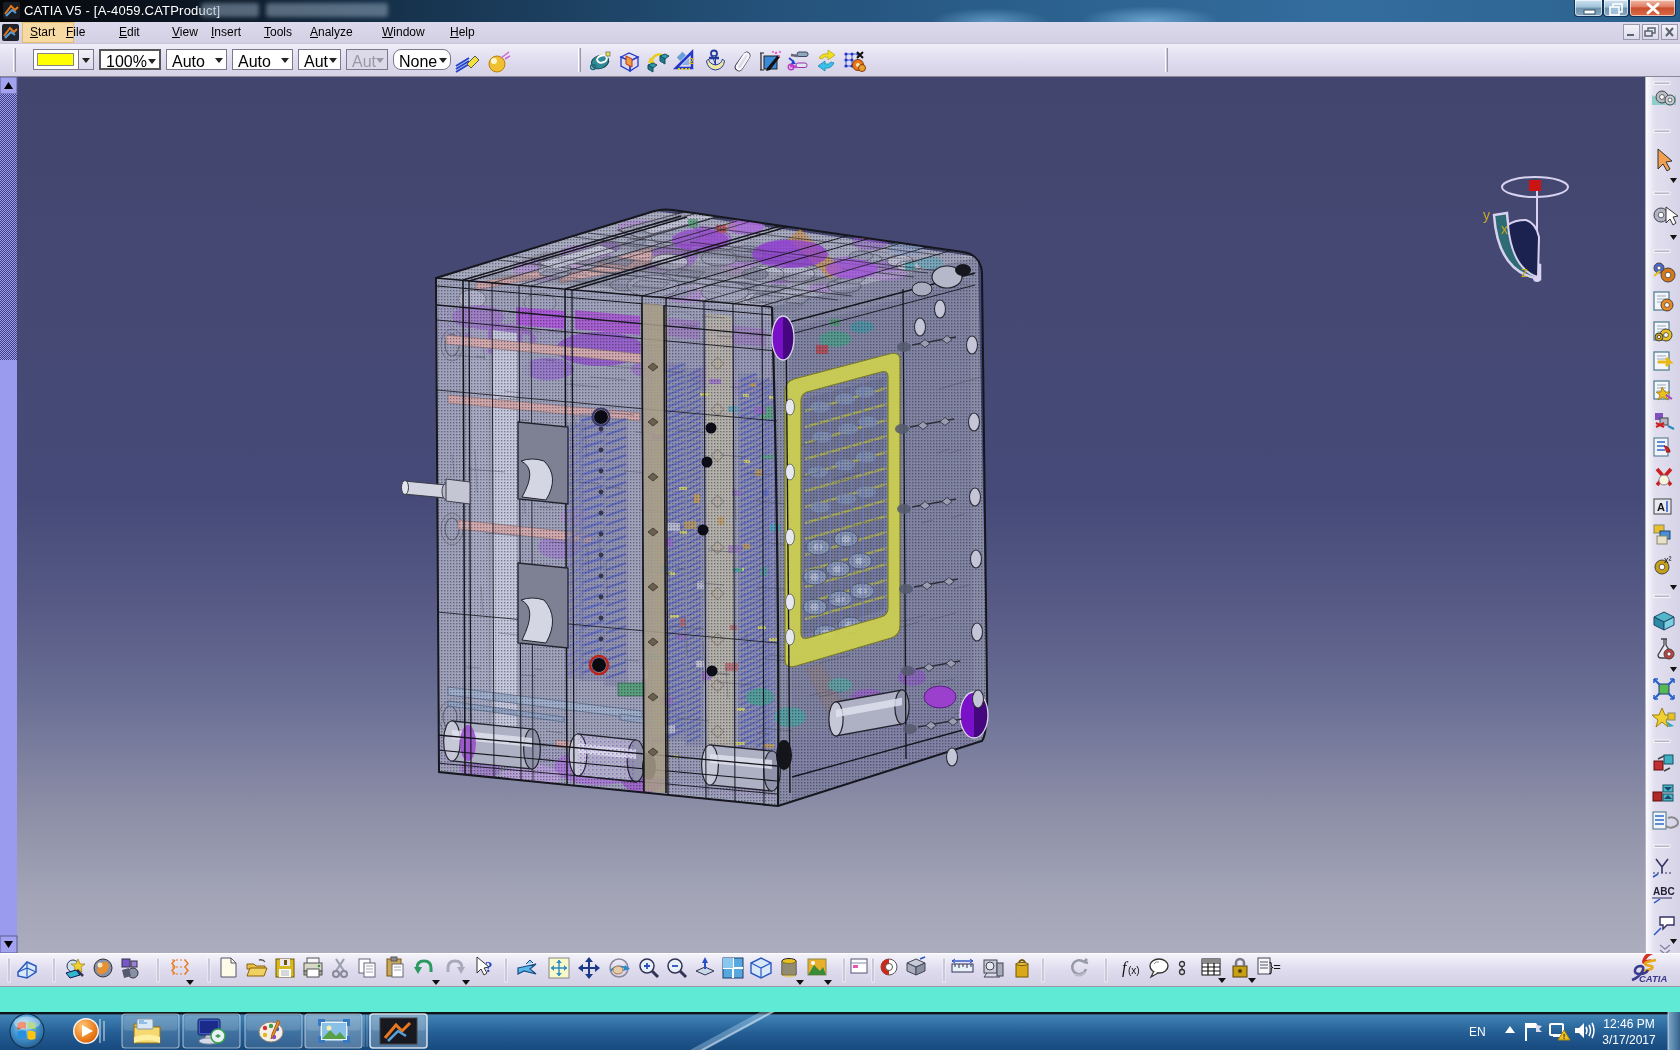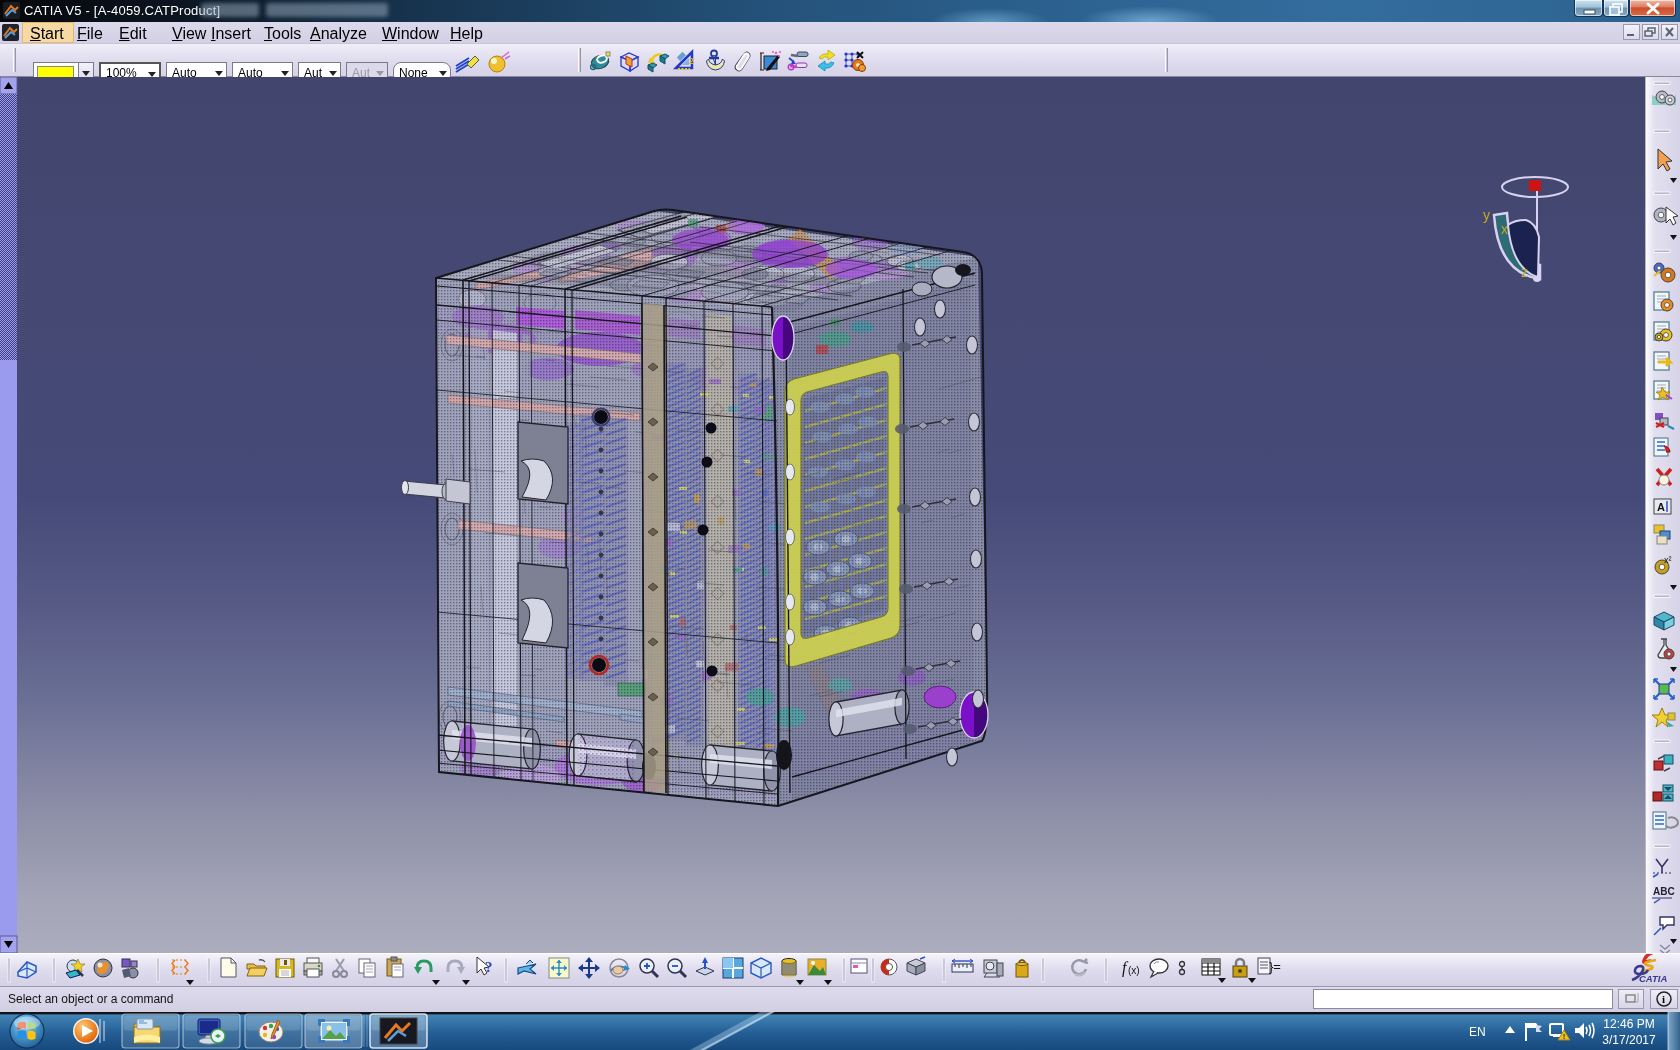--- a/index.html
+++ b/index.html
@@ -15,29 +15,29 @@
 #titlebar .glow2 { position:absolute; left:1080px; top:6px; width:140px; height:30px; background:radial-gradient(ellipse at center, rgba(150,205,245,.6), rgba(150,205,245,0) 70%); }
 #titletext { position:absolute; left:24px; top:3px; color:#fff; font-size:13px; letter-spacing:0.2px; }
 .ghost { position:absolute; top:3px; height:14px; border-radius:3px; background:rgba(145,165,185,.55); filter:blur(2px); }
 
 
 .capbtn { position:absolute; top:0; height:17px; border:1px solid #10335a; border-top:none; border-radius:0 0 4px 4px;
   background:linear-gradient(180deg,#cfe3f2 0%,#9fc0d8 45%,#6f92ad 50%,#86a8c0 100%); box-shadow:inset 0 0 0 1px rgba(255,255,255,.6); }
 .capbtn.close { background:linear-gradient(180deg,#f0b8a2 0%,#e2836a 40%,#c94f2f 50%,#d96a43 100%); }
 
 
-#menubar { left:0; top:22px; width:1680px; height:22px; background:linear-gradient(180deg,#dcd9ec,#d3d0e4); font-size:16px; color:#000; border-bottom:1px solid #c8c5da;}
+#menubar { left:0; top:22px; width:1680px; height:22px; background:linear-gradient(180deg,#dcd9ec,#d3d0e4); font-size:12px; color:#000; border-bottom:1px solid #c8c5da;}
 #menubar .item { position:absolute; top:3px; }
 #menubar .u { text-decoration:underline; }
 #startsel { position:absolute; left:22px; top:0px; width:52px; height:21px; background:#f7d9a4; border:1px solid #e3b96f; }
 .mdibtn { position:absolute; top:2px; width:17px; height:16px; background:linear-gradient(180deg,#f4f3fa,#dcdaeb); border:1px solid #9a98ad; color:#5a6470; }
 
 
 #toolbar { left:0; top:44px; width:1680px; height:33px; background:linear-gradient(180deg,#f0eef8 0%,#dedbee 55%,#d6d3e7 100%); border-bottom:1px solid #8a8898; }
-.combo { position:absolute; top:18px; height:21px; background:#fff; border:1px solid #7a7a8a; font-size:12px; color:#000; }
+.combo { position:absolute; top:5px; height:21px; background:#fff; border:1px solid #7a7a8a; font-size:16px; color:#000; }
 .combo .arr { position:absolute; right:3px; top:8px; width:0; height:0; border-left:4px solid transparent; border-right:4px solid transparent; border-top:5px solid #222; }
 .combo .txt { position:absolute; left:5px; top:3px; }
 .grip { position:absolute; top:4px; width:3px; height:24px; border-left:1px solid #fff; border-right:1px solid #9a97ac; background:#cac7dd; }
 
 
 #viewport { left:0; top:77px; width:1645px; height:876px; }
 
 
 #righttb { left:1645px; top:77px; width:35px; height:876px; background:linear-gradient(90deg,#fbfbfe 0%,#e2e0ef 25%,#d6d3e7 100%); border-left:1px solid #b8b5c9; }
 
@@ -82,21 +82,21 @@
   </div>
 
   <div id="menubar" class="abs">
     <svg class="abs" style="left:2px;top:2px" width="17" height="17">
         <rect width="17" height="17" rx="2" fill="#20222c"></rect>
         <path d="M2 12 L8 4 L12 8 L15 5" stroke="#e07820" stroke-width="2" fill="none"></path>
         <path d="M3 14 L9 8 L13 11" stroke="#58a0d8" stroke-width="2" fill="none"></path>
       </svg>
     <div id="startsel"></div>
     <div class="item" style="left:30px"><span class="u">S</span>tart</div>
-    <div class="item" style="left:77px"><span class="u">F</span>ile</div>
+    <div class="item" style="left:66px"><span class="u">F</span>ile</div>
     <div class="item" style="left:119px"><span class="u">E</span>dit</div>
     <div class="item" style="left:172px"><span class="u">V</span>iew</div>
     <div class="item" style="left:211px"><span class="u">I</span>nsert</div>
     <div class="item" style="left:264px"><span class="u">T</span>ools</div>
     <div class="item" style="left:310px"><span class="u">A</span>nalyze</div>
     <div class="item" style="left:382px"><span class="u">W</span>indow</div>
     <div class="item" style="left:450px"><span class="u">H</span>elp</div>
     <div class="mdibtn" style="left:1623px"><svg width="15" height="14">
           <rect x="3" y="9" width="7" height="2" fill="#5a6470"></rect>
         </svg></div>
@@ -1638,32 +1638,20 @@
         </g>
         <g transform="translate(1628,0)">
           <path d="M14,8 Q15,1 22,-2 Q26,-3 25,0 Q20,2 18,6 L24,5 L15,10 Z" fill="#d43020"></path>
           <path d="M28,6 L19,8 Q16,9 18,11 L23,12 Q26,13 23,15 L13,18" fill="none" stroke="#e8a818" stroke-width="2.8"></path>
           <path d="M4,26 Q10,24 14,18 Q17,13 13,12 Q8,12 7,16 Q6,20 12,20 Q18,20 20,16" fill="none" stroke="#3a3a8e" stroke-width="2.6"></path>
           <text x="11" y="28" font-size="9.5" font-weight="bold" fill="#3a3a8e" font-style="italic">CATIA</text>
         </g>
       </svg>
   </div>
 
-  <div id="statusbar" class="abs">
-    <div class="msg">Select an object or a command</div>
-    <div id="statusinput"></div>
-    <div class="sbtn" style="left:1618px"><svg width="24" height="18">
-          <rect x="7" y="5" width="9" height="7" fill="none" stroke="#888" stroke-width="1.5"></rect>
-          <path d="M16 12 L19 12 L19 3" stroke="#aaa" fill="none"></path>
-        </svg></div>
-    <div class="sbtn" style="left:1650px;width:28px"><svg width="26" height="18">
-          <circle cx="13" cy="9" r="7" fill="none" stroke="#222" stroke-width="1.5"></circle>
-          <text x="11" y="13" font-size="11" font-weight="bold" font-family="Liberation Serif">i</text>
-        </svg></div>
-  </div>
 
   <div id="taskbar" class="abs">
     <svg class="abs" style="left:0;top:0" width="1680" height="38">
         <defs>
           <radialGradient id="orbg" cx="0.42" cy="0.32" r="0.85">
             <stop offset="0" stop-color="#9fdcf8"></stop>
             <stop offset="0.45" stop-color="#4595d0"></stop>
             <stop offset="1" stop-color="#1b4a78"></stop>
           </radialGradient>
           <radialGradient id="wmpg" cx="0.35" cy="0.3" r="1">

